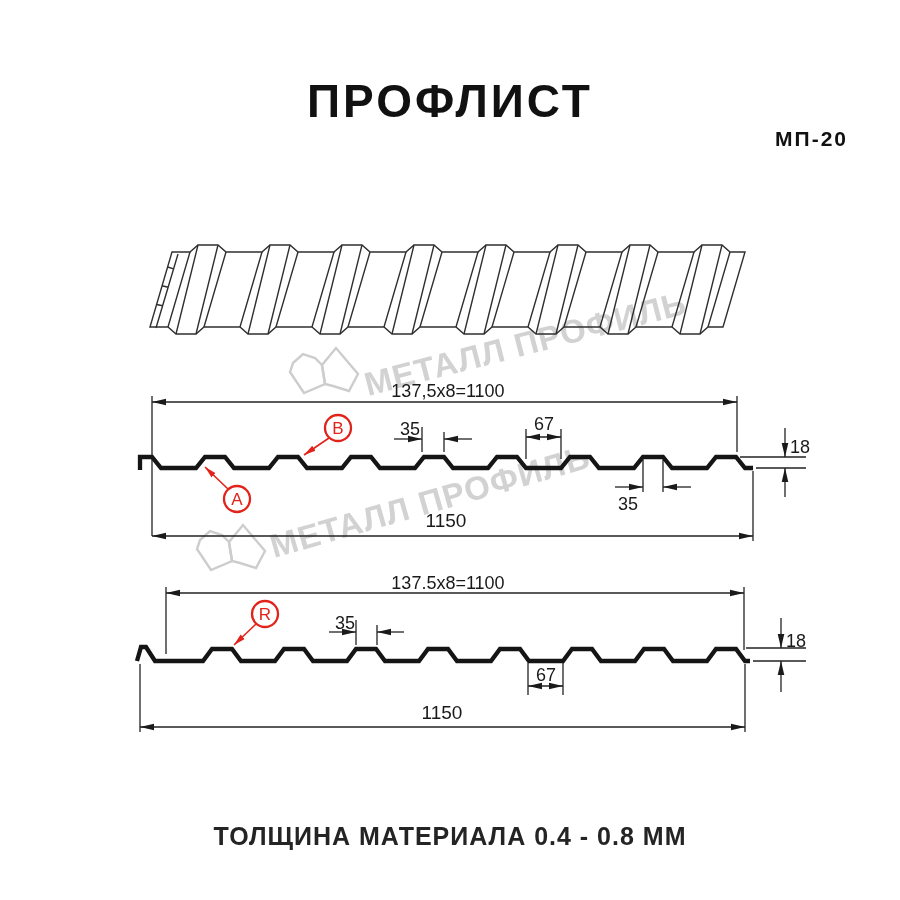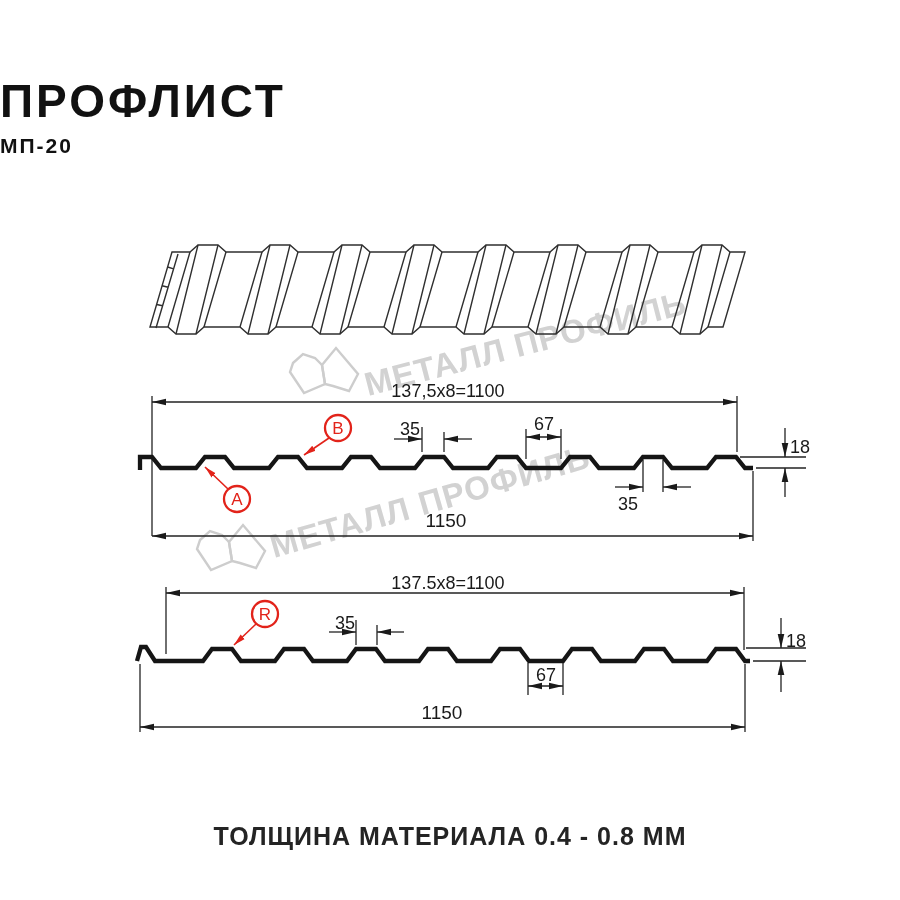--- a/index.html
+++ b/index.html
@@ -1,20 +1,20 @@
 <!DOCTYPE html>
 <html><head>
 <meta charset="utf-8">
 <style>
   html,body{margin:0;padding:0;background:#fff;}
   #canvas{position:relative;width:900px;height:900px;background:#ffffff;overflow:hidden;
           font-family:"Liberation Sans",sans-serif;}
-  .title{position:absolute;top:74px;left:0;width:900px;
+  .title{position:absolute;top:74px;left:0;width:900px;text-align:center;
          font-size:46px;font-weight:700;letter-spacing:3px;color:#111;}
-  .subtitle{position:absolute;top:134px;left:0;width:848px;text-align:left;
+  .subtitle{position:absolute;top:127px;left:0;width:848px;text-align:right;
          font-size:21px;font-weight:600;letter-spacing:2px;color:#111;}
   .footer{position:absolute;top:794px;left:0;width:900px;text-align:center;
          font-size:25px;font-weight:600;letter-spacing:1px;color:#242424;margin-top:28px;}
   svg text{font-family:"Liberation Sans",sans-serif;fill:#1a1a1a;}
   .dimtxt{font-size:18px;}
   .dimtxt-big{font-size:19px;}
   .wmtxt{font-size:33px;font-weight:700;fill:#d2d2d2;letter-spacing:1px;}
   .redtxt{font-size:17px;fill:#e2231a;}
   .thin{stroke:#222;stroke-width:1.3;fill:none;}
   .thick{stroke:#151515;stroke-width:4.3;fill:none;stroke-linejoin:miter;}

